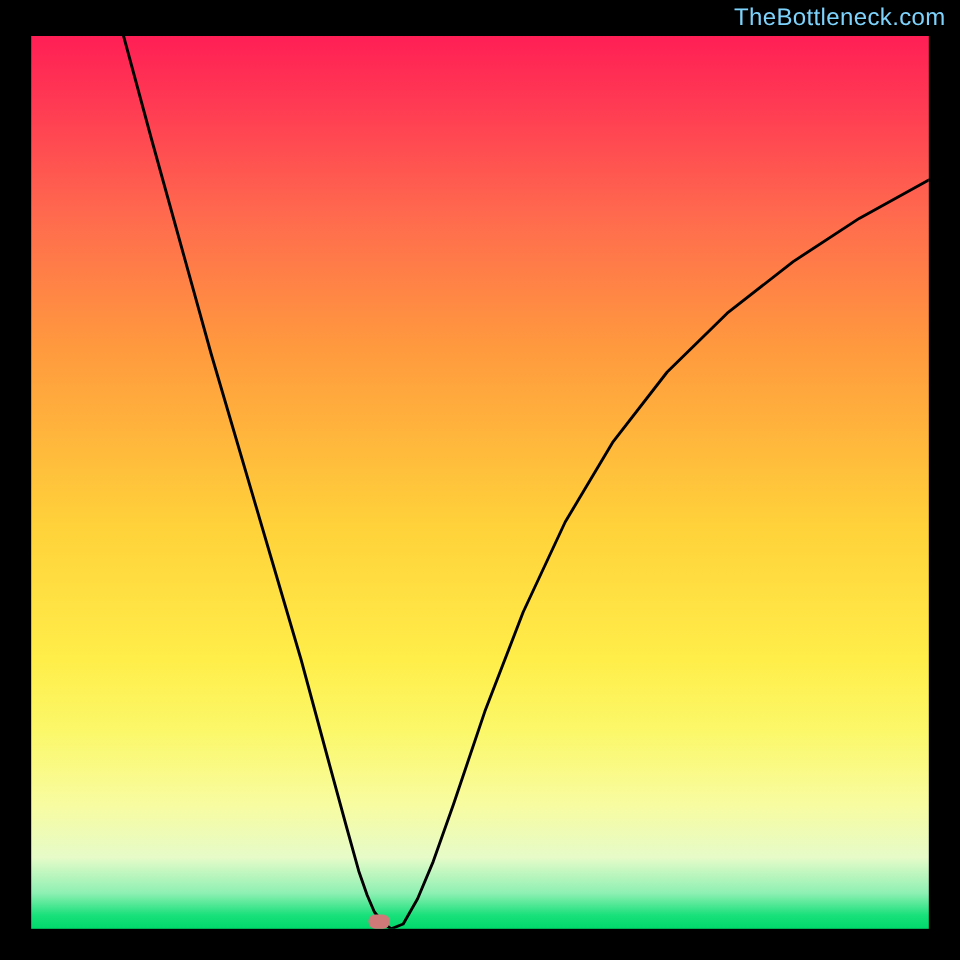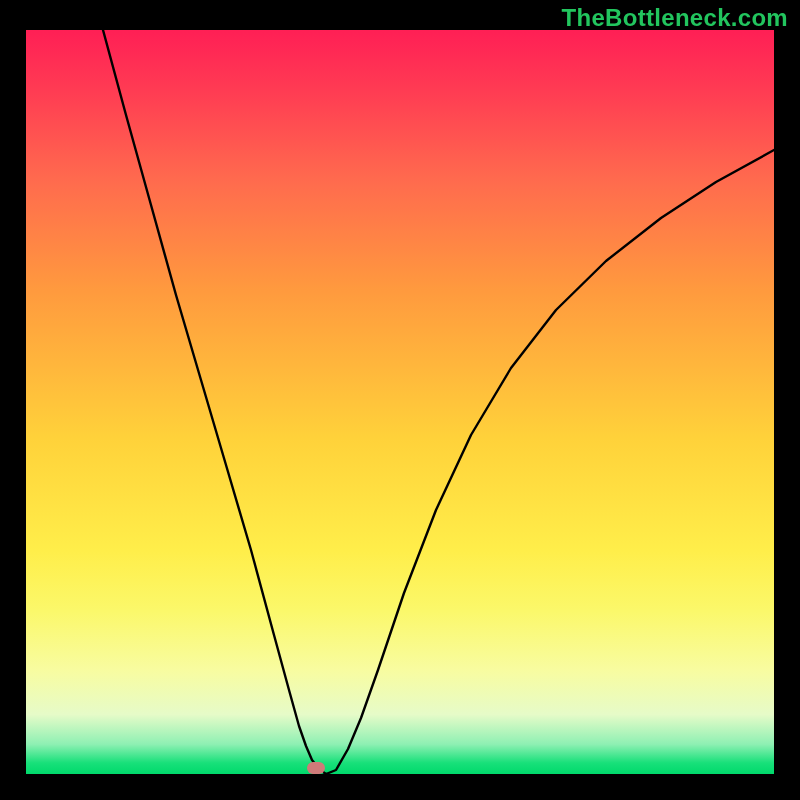--- a/index.html
+++ b/index.html
@@ -14,23 +14,23 @@
   .frame {
     position: relative;
     width: 800px;
     height: 800px;
     background: #000;
   }
   .watermark {
     position: absolute;
     top: 4px;
     right: 12px;
-    color: #22c55e;
-    font-size: 24px;
-    font-weight: 700;
+    color: #7dd3fc;
+    font-size: 20px;
+    font-weight: 400;
     letter-spacing: 0.3px;
     user-select: none;
   }
   .plot {
     position: absolute;
     left: 26px;
     top: 30px;
     width: 748px;
     height: 744px;
     

